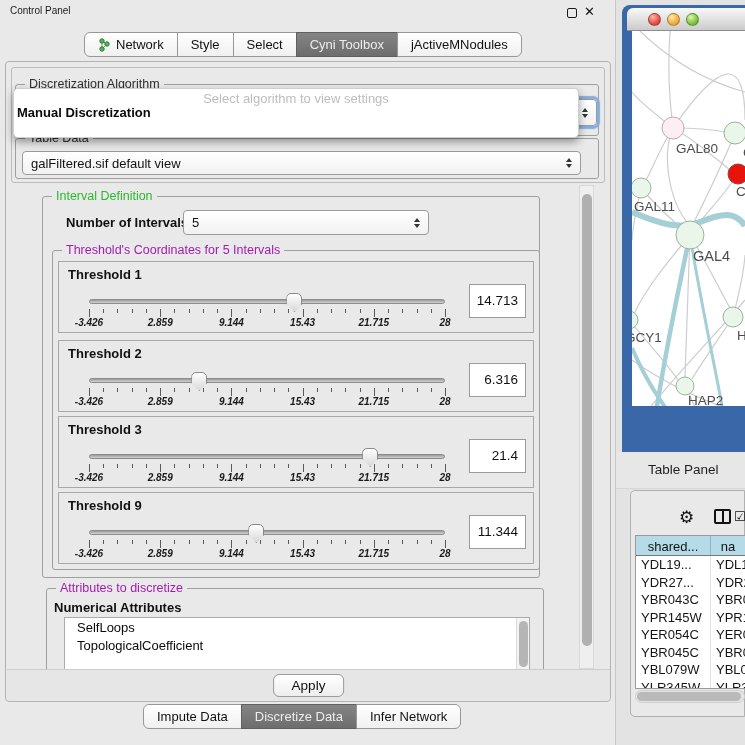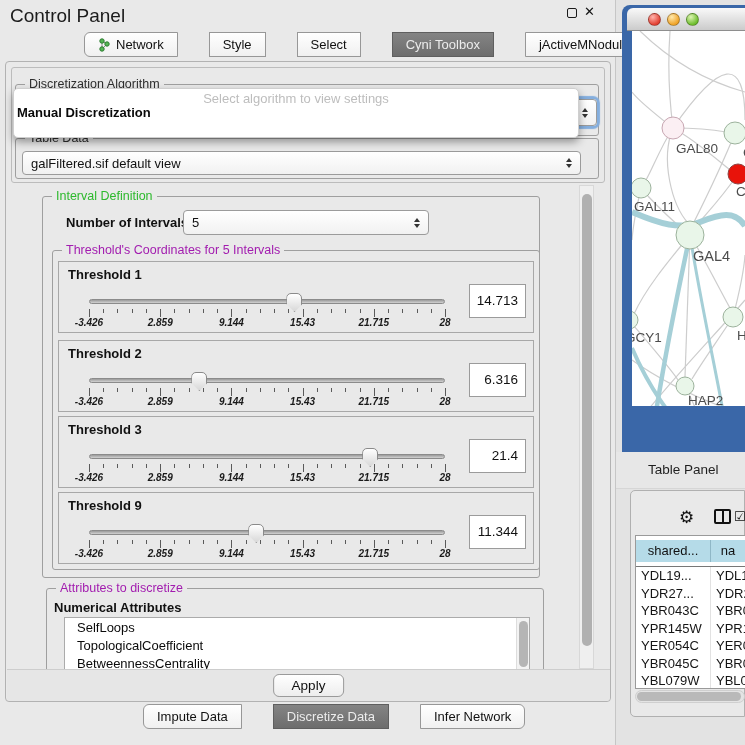--- a/index.html
+++ b/index.html
@@ -3,25 +3,25 @@
 <meta charset="utf-8">
 <style>
   * { margin:0; padding:0; box-sizing:border-box; }
   html,body { width:745px; height:745px; }
   body { font-family:"Liberation Sans","DejaVu Sans",sans-serif; background:#e3e3e3; position:relative; overflow:hidden; color:#111; }
   #root { position:absolute; inset:0; }
 
   
   .cp-bg { position:absolute; left:0; top:0; width:616px; height:745px; background:#e9e9e9; border-right:1px solid #c6c6c6; }
   .cp-titlebar { position:absolute; left:0; top:0; width:616px; height:26px; }
-  .cp-title { position:absolute; left:10px; top:5px; font-size:19px; color:#1b1b1b; }
+  .cp-title { position:absolute; left:10px; top:5px; font-size:10px; color:#1b1b1b; }
   .float-icon { position:absolute; left:567px; top:8px; width:10px; height:10px; border:1.6px solid #1b1b1b; border-radius:2px; background:transparent; }
   .close-icon { position:absolute; left:584px; top:4px; font-size:13px; font-weight:900; color:#111; }
 
-  .seg { position:absolute; display:flex; height:25px;gap:32px; }
+  .seg { position:absolute; display:flex; height:25px; }
   .tab { display:flex; align-items:center; gap:5px; font-size:13px; padding:0 13px; background:linear-gradient(#ffffff,#f0f0f0); border:1px solid #979797; margin-left:-1px; color:#111; white-space:nowrap; }
   .tab:first-child { border-radius:6px 0 0 6px; margin-left:0; }
   .tab:last-child { border-radius:0 6px 6px 0; }
   .tab.selected { background:linear-gradient(#848484,#6d6d6d); color:#ececec; border-color:#5f5f5f; }
   #top-tabs { left:84px; top:32px; }
   #bottom-tabs { left:143px; top:704px; }
 
   .outer-panel { position:absolute; left:5px; top:61px; width:606px; height:641px; border:1px solid #b2b2b2; border-radius:4px; background:#e9e9e9; }
   .subpanel-top { position:absolute; left:11px; top:67px; width:594px; height:116px; border:1px solid #bcbcbc; border-radius:3px; background:#e9e9e9; }
 
@@ -90,21 +90,21 @@
   .tablepanel-bar { position:absolute; left:616px; top:452px; width:129px; height:37px; background:#e7e7e7; border-bottom:1px solid #d6d6d6; }
   .tablepanel-title { position:absolute; left:32px; top:10px; font-size:13.5px; color:#1f1f1f; }
 
   .table-window { position:absolute; left:630px; top:490px; width:115px; height:227px; background:#e9e9e9; border:1px solid #b0b0b0; border-radius:5px 0 0 5px; }
   .tw-toolbar { position:absolute; left:0; top:0; right:0; height:43px; }
   .gear-icon { position:absolute; left:48px; top:16px; font-size:17px; color:#111; font-family:"DejaVu Sans",sans-serif; }
   .cols-icon { position:absolute; left:83px; top:18px; width:17px; height:15px; border:2px solid #111; border-radius:2px; }
   .cols-icon::after { content:""; position:absolute; left:5.5px; top:0; bottom:0; width:2px; background:#111; }
   .check-icons { position:absolute; left:103px; top:18px; font-size:13px; color:#111; letter-spacing:-1px; font-family:"DejaVu Sans",sans-serif; white-space:nowrap; }
   .tw-table { position:absolute; left:4px; top:44px; width:111px; height:154px; background:#fff; border:1px solid #9a9a9a; border-right:none; overflow:hidden; }
-  .tw-header { display:flex; height:31px; border-bottom:1px solid #777;align-items:center; }
+  .tw-header { display:flex; height:20px; border-bottom:1px solid #777; }
   .tw-hcell { font-size:13px; line-height:22px; background:#b5dbe8; border-right:1px solid #8fb7c6; text-align:center; color:#111; overflow:hidden; white-space:nowrap; }
   .tw-row { display:flex; height:17.5px; }
   .tw-cell { font-size:13px; line-height:17px; border-right:1px solid #e2e2e2; padding-left:5px; white-space:nowrap; overflow:hidden; color:#151515; }
   .c1 { width:75px; flex:none; }
   .c2 { flex:1; }
   .tw-hscroll { position:absolute; left:4px; top:199px; width:110px; height:13px; background:#e4e4e4; border:1px solid #cfcfcf; border-radius:7px; }
   .tw-hthumb { position:absolute; left:1px; top:1px; width:104px; height:9px; background:#b9b9b9; border-radius:5px; }
 </style>
 </head>
 <body>
@@ -377,21 +377,20 @@
       </div>
 
     <div class="group group-attrs">
       <span class="legend blue">Attributes to discretize</span>
     </div>
     <span class="attrs-label">Numerical Attributes</span>
     <div class="attr-list">
       <div id="attr-items">
           <div class="attr-item">SelfLoops</div>
           <div class="attr-item">TopologicalCoefficient</div>
-          <div class="attr-item">BetweennessCentrality</div>
         </div>
       <div class="attr-scroll">
         <div class="attr-thumb"></div>
       </div>
     </div>
   </div>
 
   <div id="bottom-tabs" class="seg">
       <div class="tab">
         <span>Impute Data</span>

